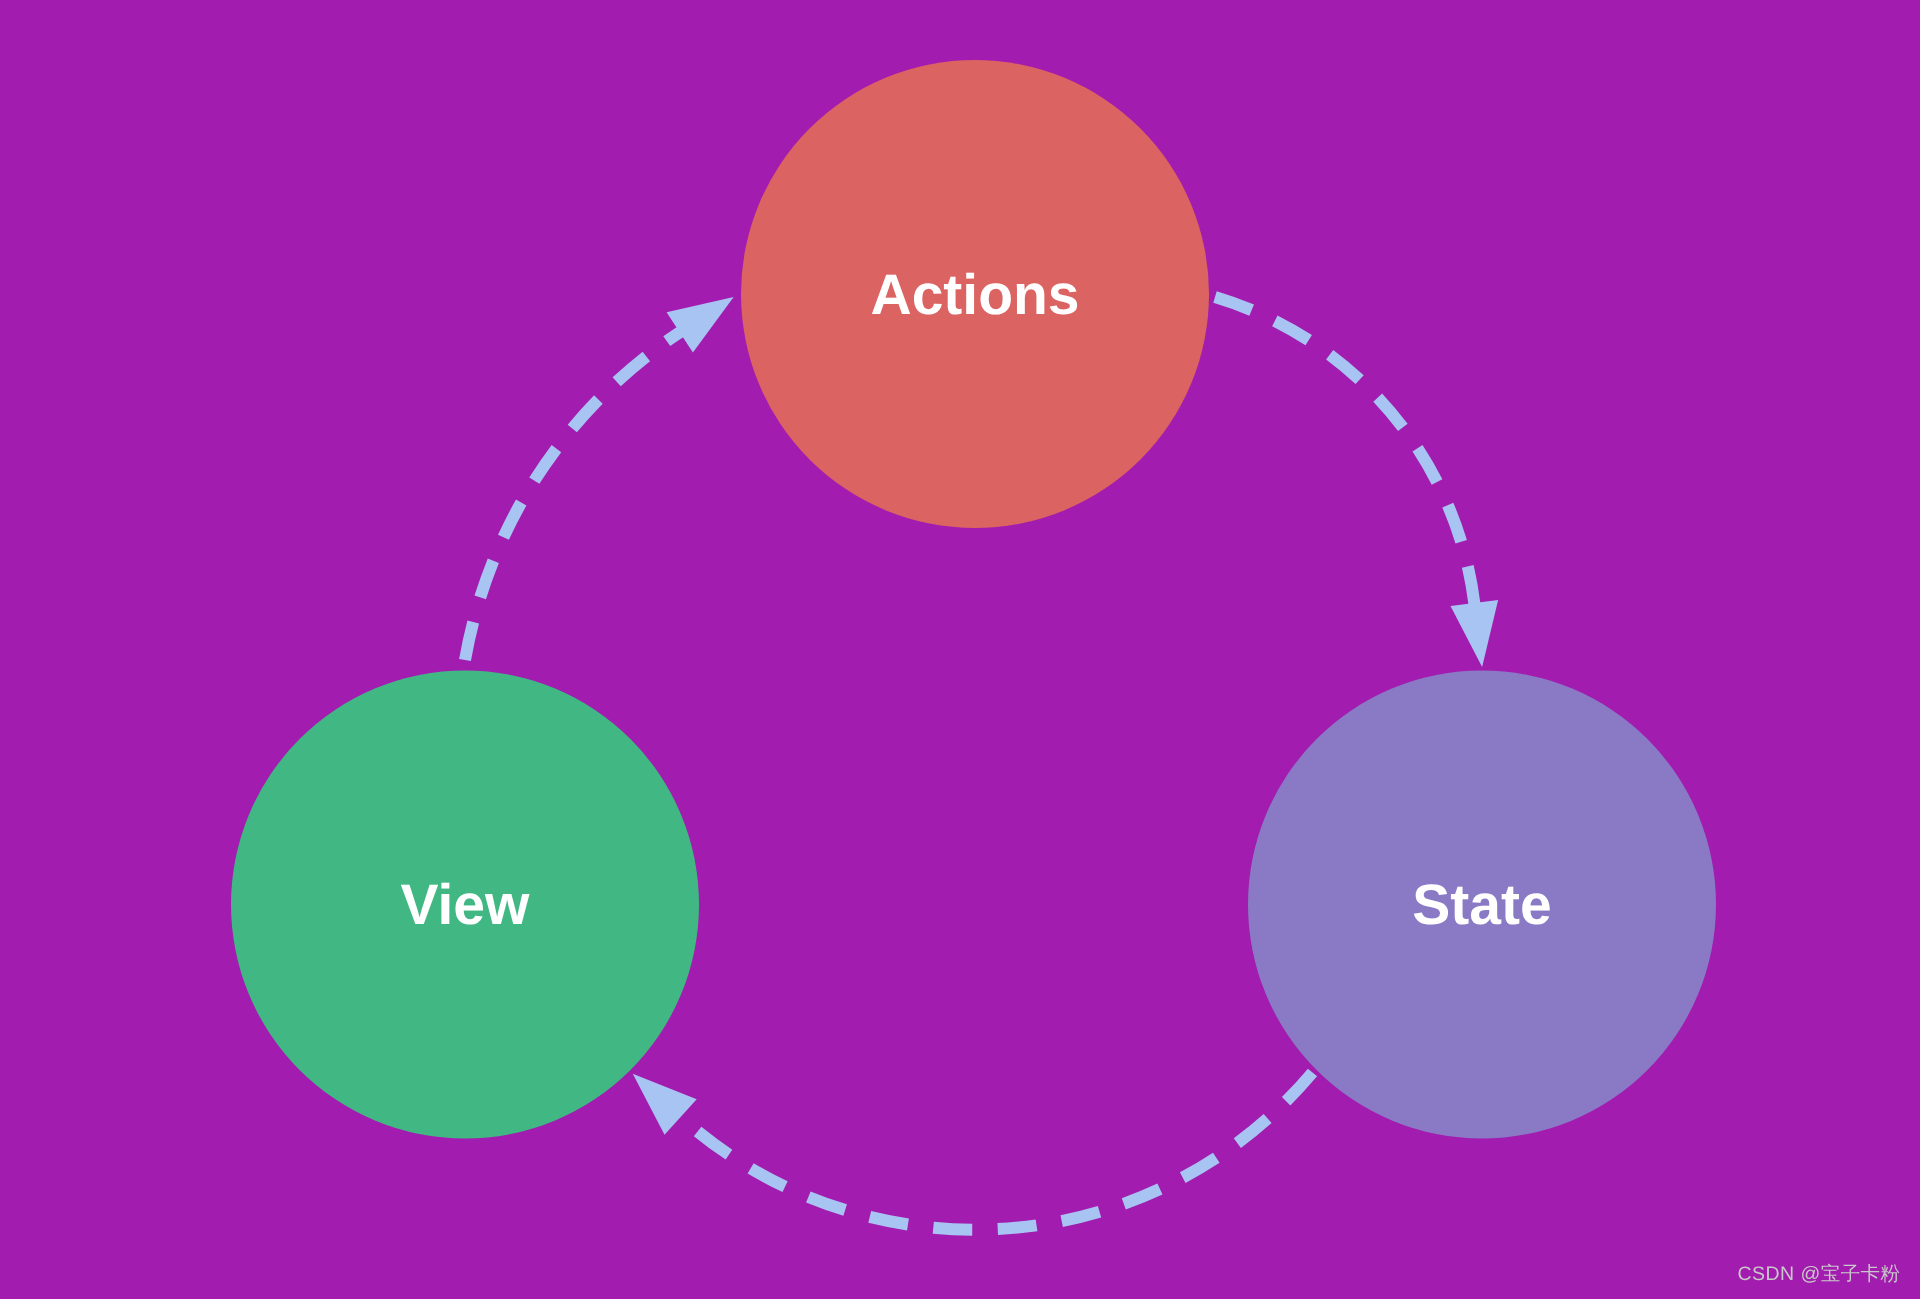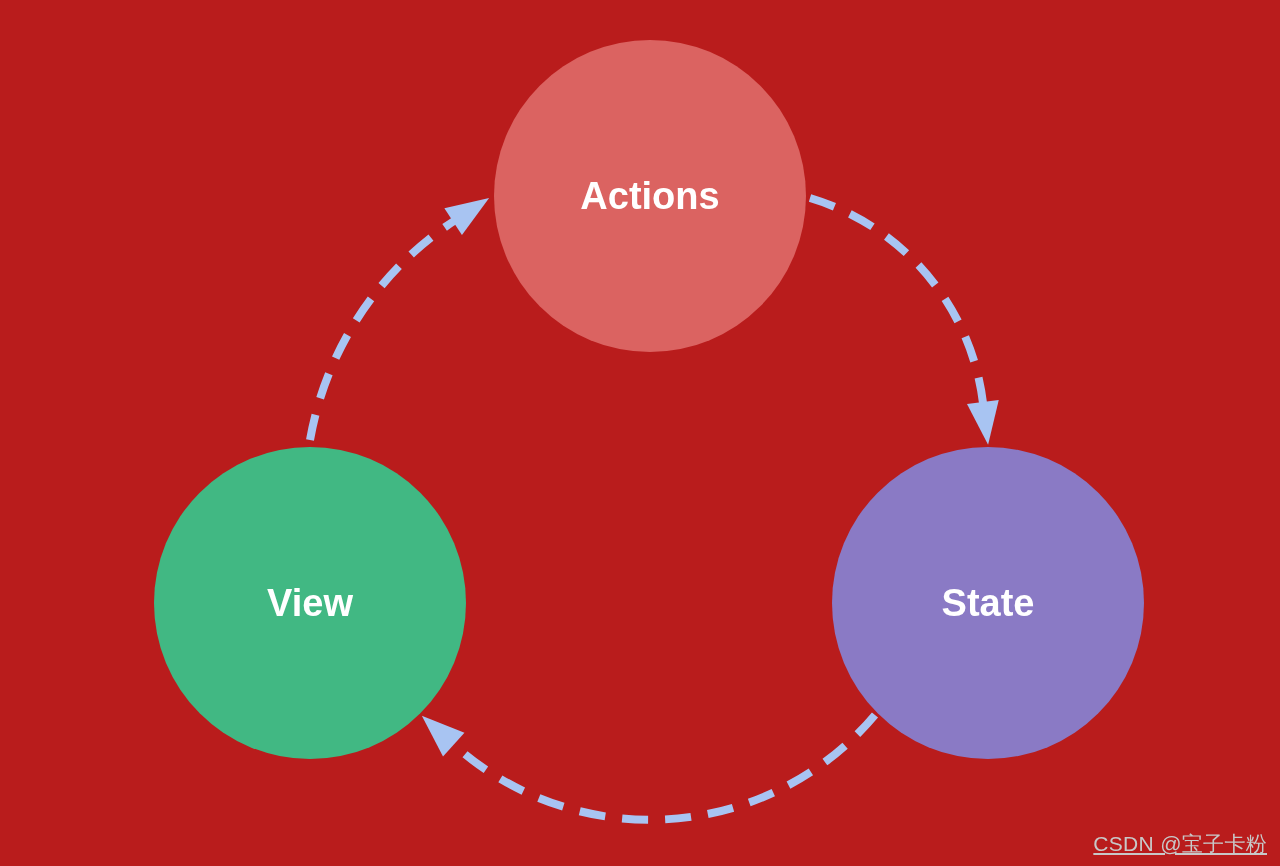--- a/index.html
+++ b/index.html
@@ -8,21 +8,21 @@
     width: 1280px;
     height: 866px;
     background: #ffffff;
     overflow: hidden;
     font-family: "Liberation Sans", sans-serif;
   }
   .canvas {
     position: relative;
     width: 1280px;
     height: 866px;
-    background: #b91c1c;
+    background: #a21caf;
   }
   svg.diagram {
     position: absolute;
     left: 0;
     top: 0;
     width: 1280px;
     height: 866px;
   }
   .edge {
     fill: none;
@@ -34,25 +34,24 @@
     fill: #ffffff;
     font-family: "Liberation Sans", "DejaVu Sans", sans-serif;
     font-size: 38px;
     font-weight: bold;
     text-anchor: middle;
   }
   .watermark {
     position: absolute;
     right: 13px;
     bottom: 8px;
-    font-size: 21px;
+    font-size: 13px;
     letter-spacing: 0.3px;
     color: #c8c8c8;
     user-select: none;
-    text-decoration: underline;
   }
 </style>
 </head>
 <body>
 
 <div class="canvas">
 
   <svg class="diagram" viewBox="0 0 1280 866" xmlns="http://www.w3.org/2000/svg">
     <defs>
       <marker id="arrow" markerUnits="userSpaceOnUse" markerWidth="46" markerHeight="38" viewBox="0 0 46 38" refX="2" refY="19" orient="auto">

